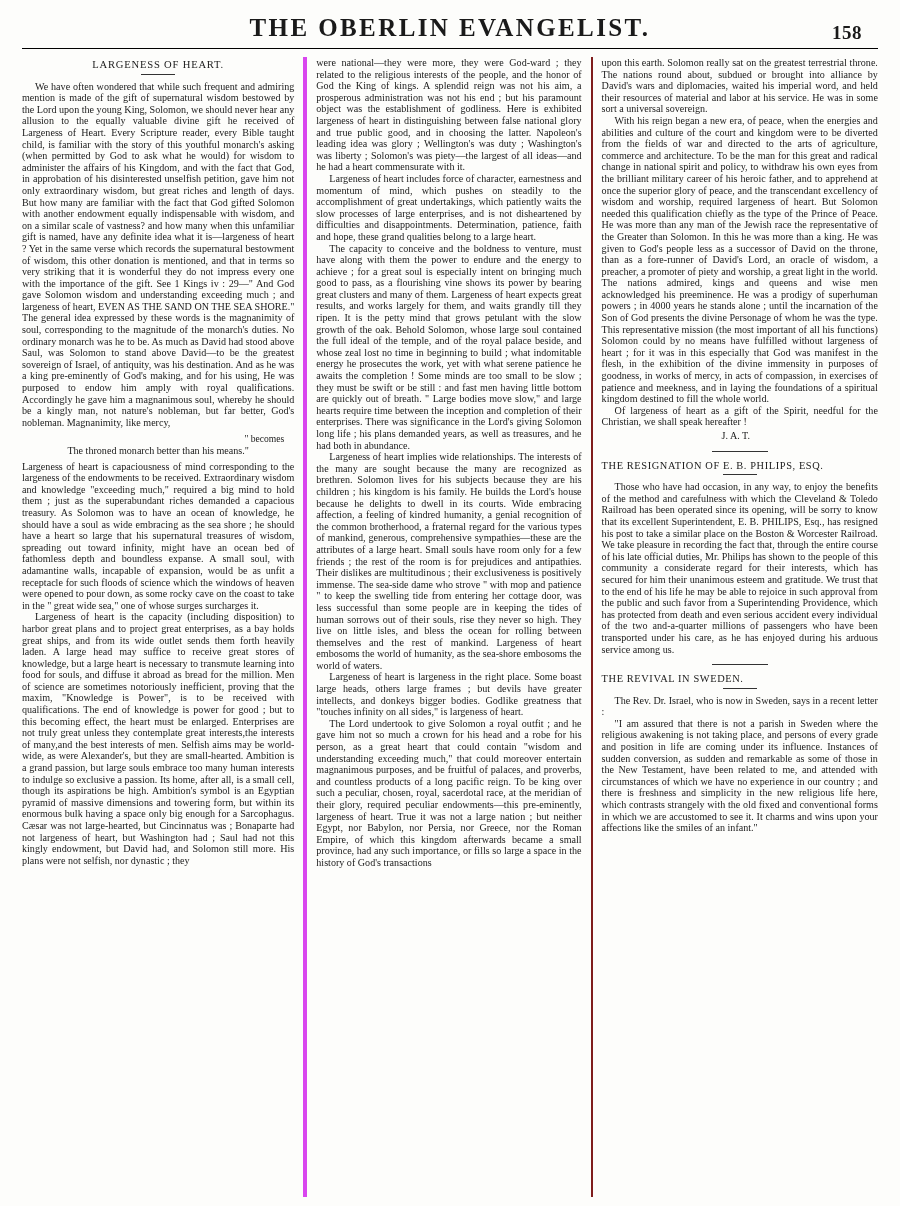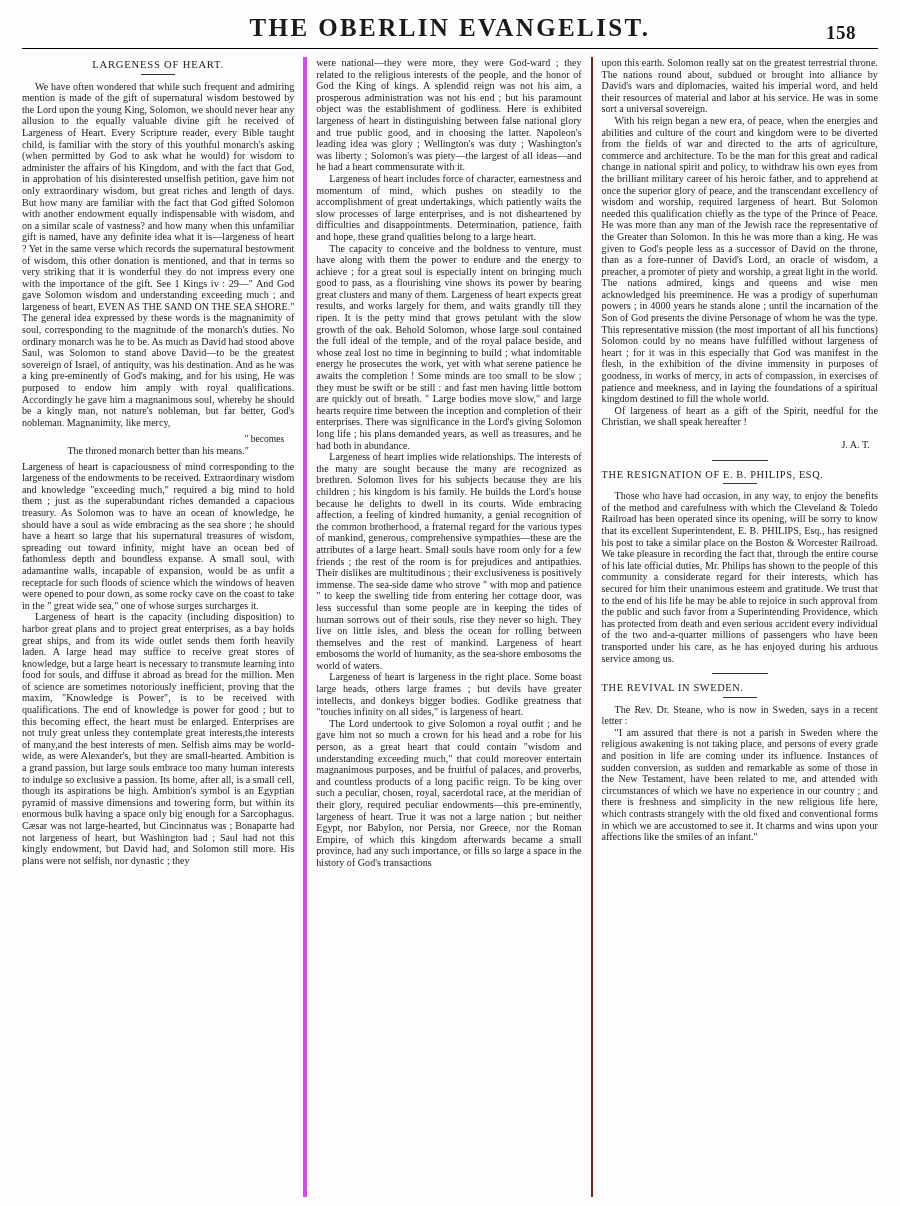--- a/index.html
+++ b/index.html
@@ -34,21 +34,21 @@
   .masthead-title {
     font-family: "Liberation Serif", serif;
     font-size: 25px;
     letter-spacing: 2.4px;
     font-weight: bold;
     text-align: center;
     white-space: nowrap;
   }
   .masthead-page {
     position: absolute;
-    right: 22px;
+    right: 16px;
     bottom: 4px;
     font-size: 19px;
     font-weight: bold;
     letter-spacing: 0.5px;
   }
   .columns {
     display: flex;
     align-items: stretch;
     height: 1140px;
   }
@@ -96,23 +96,23 @@
     text-align: center;
   }
   .verse-attr {
     display: block;
     text-align: right;
     font-size: 9.6px;
     padding-right: 10px;
   }
   .sign {
     display: block;
-    text-align: right;
+    text-align: center;
     padding-right: 8px;
-    margin-top: 11px;
+    margin-top: 2px;
   }
   .sec-head {
     text-align: left;
     font-size: 10.4px;
     letter-spacing: 0.6px;
     margin: 0 0 2px 0;
   }
   .quote-block {
     text-indent: 13px;
   }
@@ -159,18 +159,18 @@
       <div class="rule-mid"></div>
 
       <div class="sec-head">THE RESIGNATION OF E. B. PHILIPS, ESQ.</div>
       <div class="rule-short"></div>
       <p>Those who have had occasion, in any way, to enjoy the benefits of the method and carefulness with which the Cleveland &amp; Toledo Railroad has been operated since its opening, will be sorry to know that its excellent Superintendent, E. B. PHILIPS, Esq., has resigned his post to take a similar place on the Boston &amp; Worcester Railroad. We take pleasure in recording the fact that, through the entire course of his late official duties, Mr. Philips has shown to the people of this community a considerate regard for their interests, which has secured for him their unanimous esteem and gratitude. We trust that to the end of his life he may be able to rejoice in such approval from the public and such favor from a Superintending Providence, which has protected from death and even serious accident every individual of the two and-a-quarter millions of passengers who have been transported under his care, as he has enjoyed during his arduous service among us.</p>
 
       <div class="rule-mid"></div>
 
       <div class="sec-head">THE REVIVAL IN SWEDEN.</div>
       <div class="rule-short"></div>
-      <p>The Rev. Dr. Steane, who is now in Sweden, says in a recent letter :</p>
+      <p>The Rev. Dr. Israel, who is now in Sweden, says in a recent letter :</p>
       <p class="quote-block">"I am assured that there is not a parish in Sweden where the religious awakening is not taking place, and persons of every grade and position in life are coming under its influence. Instances of sudden conversion, as sudden and remarkable as some of those in the New Testament, have been related to me, and attended with circumstances of which we have no experience in our country ; and there is freshness and simplicity in the new religious life here, which contrasts strangely with the old fixed and conventional forms in which we are accustomed to see it. It charms and wins upon your affections like the smiles of an infant."</p>
     </div>
 
   </div>
 </div>
 
 </body></html>

